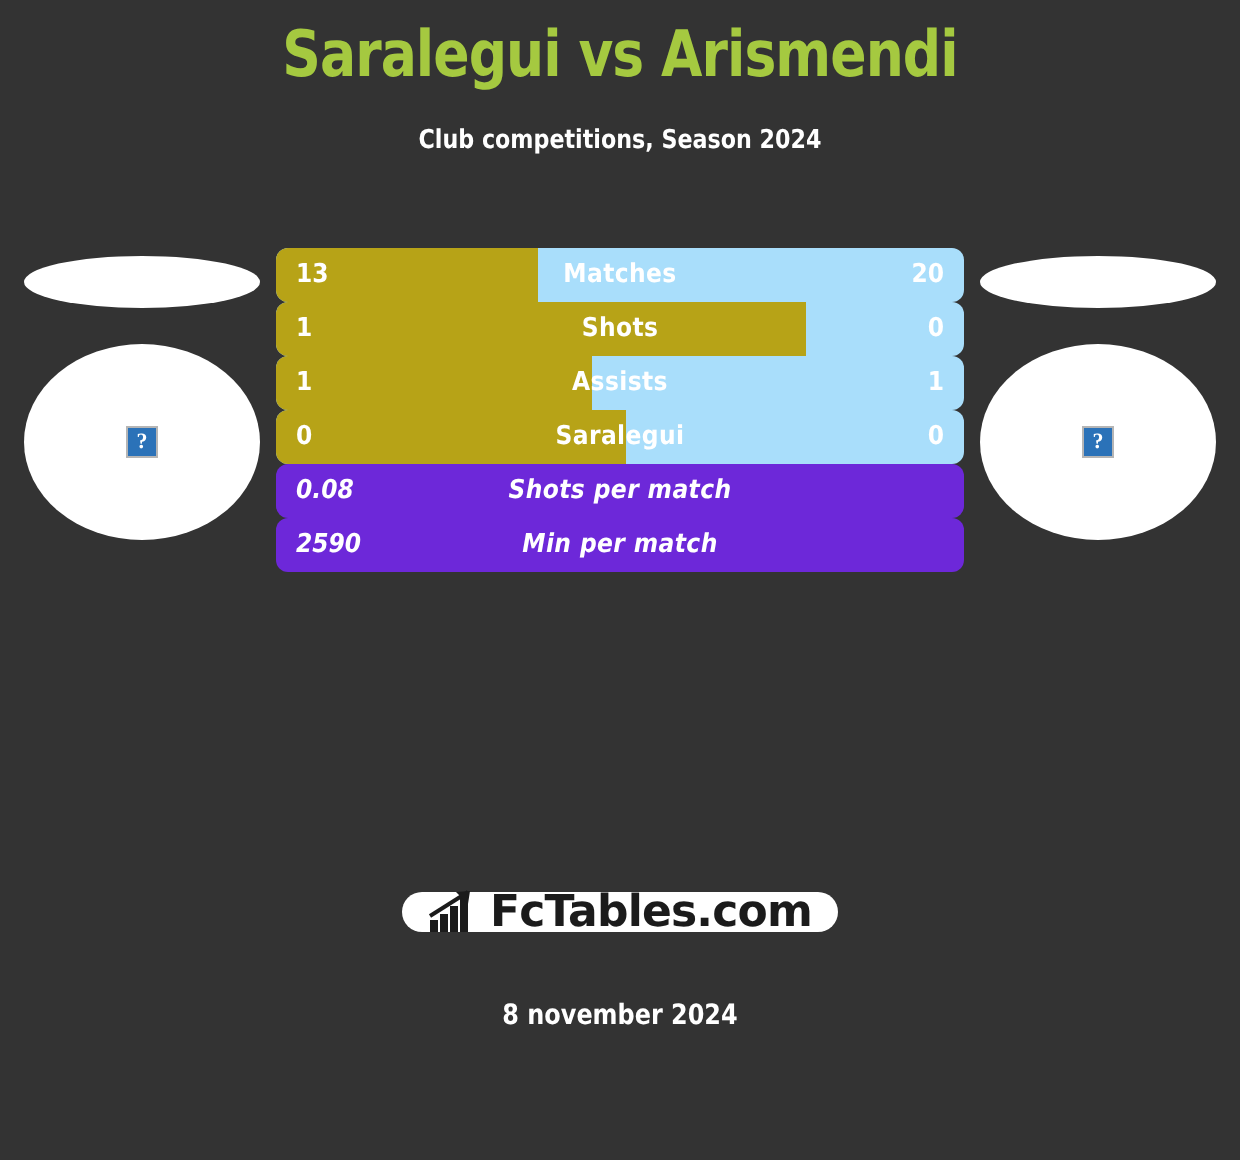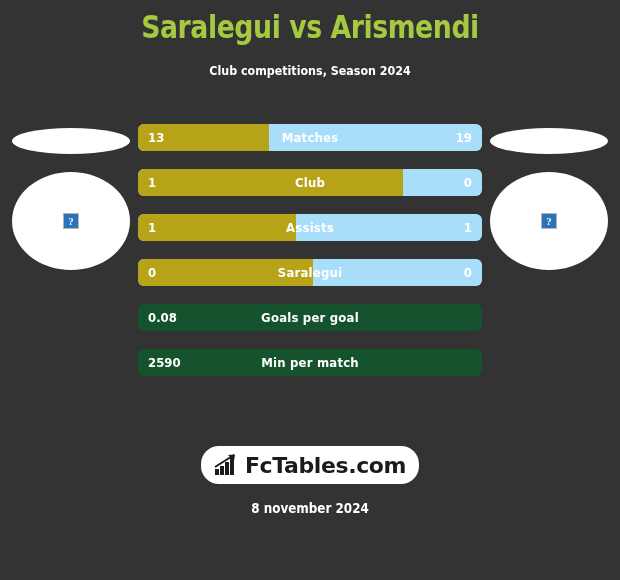--- a/index.html
+++ b/index.html
@@ -112,30 +112,30 @@
   .bars {
     position: absolute;
     left: 138px;
     top: 124px;
     width: 344px;
   }
   .bar-row {
     position: relative;
     width: 344px;
     height: 27px;
-    margin-bottom: 18px;
     border-radius: 6px;
     overflow: hidden;
     background: #a9de fb;
   }
   .bar-row {
     background: #a9defb;
   }
   .bar-row.solo {
-    background: #14532d;
+    background: #6d28d9;
+    font-style: italic;
   }
   .bar-fill {
     position: absolute;
     left: 0;
     top: 0;
     height: 100%;
     background: #b7a317;
   }
   .bar-home, .bar-away, .bar-label {
     position: absolute;
@@ -156,21 +156,21 @@
     text-align: center;
     letter-spacing: 0.2px;
   }
 
   
   .logo {
     position: absolute;
     left: 201px;
     top: 446px;
     width: 218px;
-    height: 38px;
+    height: 20px;
     background: #ffffff;
     display: flex;
     align-items: center;
     justify-content: center;
     gap: 5px;
     border-radius: 18px;
   }
   .logo-icon { display: block; }
   .logo-text {
     color: #1b1b1b;
@@ -219,43 +219,43 @@
         <span>?</span>
       </div>
     </div>
   </div>
 
   <div class="bars" id="bars">
       <div class="bar-row">
         <div class="bar-fill" style="width: 38%;"></div>
         <div class="bar-home">13</div>
         <div class="bar-label">Matches</div>
-        <div class="bar-away">19</div>
+        <div class="bar-away">20</div>
       </div>
       <div class="bar-row">
         <div class="bar-fill" style="width: 77%;"></div>
         <div class="bar-home">1</div>
-        <div class="bar-label">Club</div>
+        <div class="bar-label">Shots</div>
         <div class="bar-away">0</div>
       </div>
       <div class="bar-row">
         <div class="bar-fill" style="width: 46%;"></div>
         <div class="bar-home">1</div>
         <div class="bar-label">Assists</div>
         <div class="bar-away">1</div>
       </div>
       <div class="bar-row">
         <div class="bar-fill" style="width: 51%;"></div>
         <div class="bar-home">0</div>
         <div class="bar-label">Saralegui</div>
         <div class="bar-away">0</div>
       </div>
       <div class="bar-row solo">
         <div class="bar-home">0.08</div>
-        <div class="bar-label">Goals per goal</div>
+        <div class="bar-label">Shots per match</div>
       </div>
       <div class="bar-row solo">
         <div class="bar-home">2590</div>
         <div class="bar-label">Min per match</div>
       </div>
     </div>
 
   <div class="logo">
     <svg class="logo-icon" width="26" height="22" viewBox="0 0 26 22">
       <rect x="1" y="15" width="4" height="6" fill="#1b1b1b"></rect>

